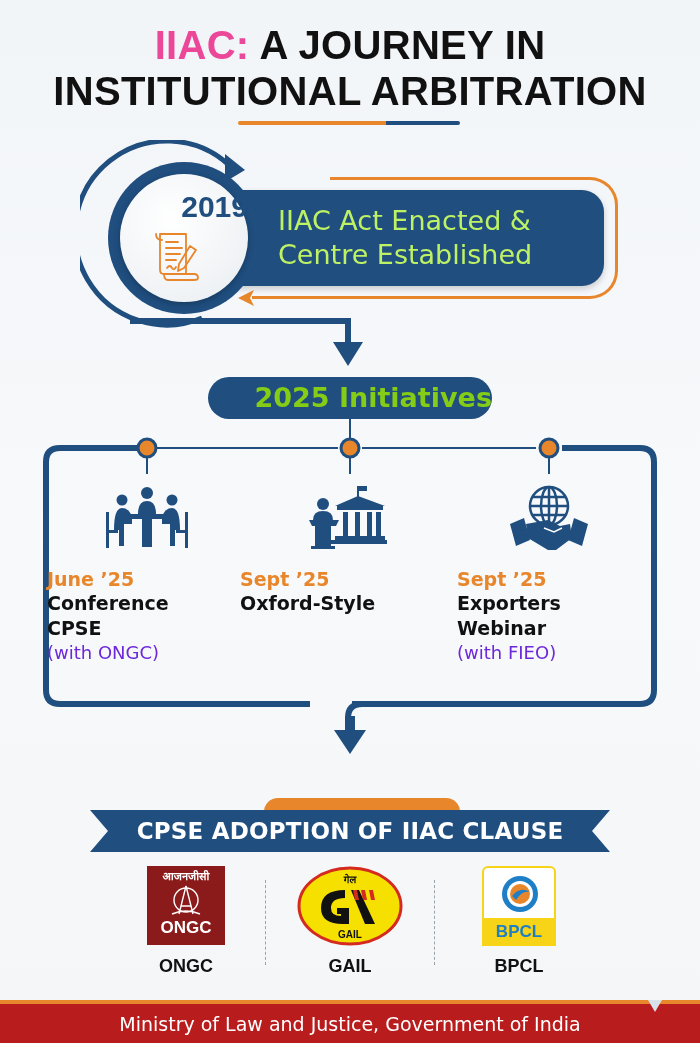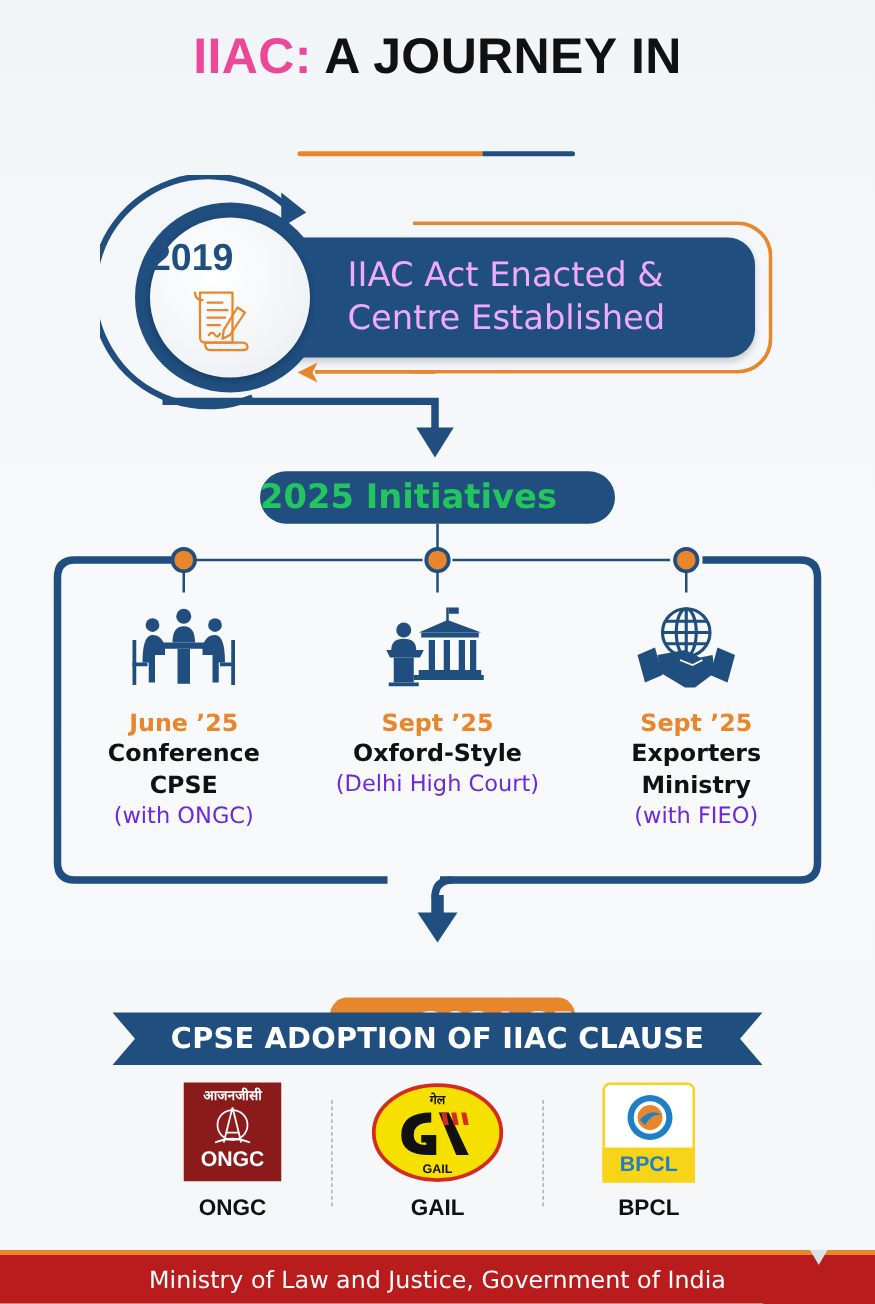--- a/index.html
+++ b/index.html
@@ -26,53 +26,53 @@
   .title-underline .b { position: absolute; left: 148px; top: 0; width: 74px; height: 4px; background: #1f4e7f; border-radius: 0 2px 2px 0; }
 
   
   .banner-2019 {
     position: absolute; left: 220px; top: 190px; width: 384px; height: 96px;
     background: #1f4e7f; border-radius: 0 22px 22px 0;
     box-shadow: 0 3px 6px rgba(0,0,0,0.18);
   }
   .banner-2019-text {
     position: absolute; left: 58px; top: 14px; width: 320px;
-    color: #f0abfc; font-size: 27px; line-height: 34px; font-weight: 500; text-align: left;
+    color: #bef264; font-size: 27px; line-height: 34px; font-weight: 500; text-align: left;
     font-family: "DejaVu Sans", sans-serif;
   }
   .orange-frame {
     position: absolute; left: 330px; top: 177px; width: 288px; height: 122px;
     border: 3px solid #e8862c; border-left: none; border-radius: 0 28px 28px 0;
   }
   .circle-outer {
     position: absolute; left: 108px; top: 162px; width: 152px; height: 152px;
     border-radius: 50%; background: #1f4e7f;
   }
   .circle-inner {
     position: absolute; left: 120px; top: 174px; width: 128px; height: 128px;
     border-radius: 50%; background: radial-gradient(circle at 40% 35%, #ffffff, #e9edf1);
     box-shadow: 0 2px 6px rgba(0,0,0,0.25);
   }
   .year-2019 {
-    position: absolute; left: 120px; top: 190px; width: 128px; text-align: left;
+    position: absolute; left: 120px; top: 190px; width: 128px; text-align: right;
     color: #1f4e7f; font-weight: 700; font-size: 30px; line-height: 34px;
     font-family: "Liberation Sans", sans-serif;
   }
   .doc-icon { position: absolute; left: 150px; top: 228px; width: 56px; height: 56px; }
 
   
   .pill-2025 {
     position: absolute; left: 208px; top: 377px; width: 284px; height: 42px;
-    background: #1f4e7f; border-radius: 21px; color: #22c55e;
-    text-align: left; font-weight: 700; font-size: 27px; line-height: 42px;
+    background: #1f4e7f; border-radius: 21px; color: #84cc16;
+    text-align: right; font-weight: 700; font-size: 27px; line-height: 42px;
     font-family: "DejaVu Sans", sans-serif;
   }
 
   
-  .init-item { position: absolute; width: 200px; text-align: center; }
+  .init-item { position: absolute; width: 200px; }
   .init-date { color: #e8862c; font-weight: 700; font-size: 19px; line-height: 24px; }
   .init-title { color: #111; font-weight: 700; font-size: 19px; line-height: 25px; }
   .init-sub { color: #6d28d9; font-weight: 400; font-size: 18px; line-height: 24px; }
   .init-icon { position: absolute; width: 90px; height: 70px; }
 
   
   .tab-2024 {
     position: absolute; left: 264px; top: 798px; width: 196px; height: 48px;
     background: #e8862c; border-radius: 14px 14px 0 0; color: #fff;
     text-align: right; font-weight: 700; font-size: 27px; line-height: 46px;
@@ -99,20 +99,21 @@
     font-size: 19px; line-height: 40px; font-family: "DejaVu Sans", sans-serif;
   }
   .footer-notch { position: absolute; left: 648px; top: 1000px; width: 0; height: 0;
     border-left: 7px solid transparent; border-right: 7px solid transparent; border-top: 12px solid #d9e1ea; }
 </style>
 </head>
 <body>
 
 <div class="title">
   <div><span class="accent">IIAC:</span><span> A JOURNEY IN</span></div>
+  <div>INSTITUTIONAL ARBITRATION</div>
 </div>
 <div class="title-underline">
     <div class="o"></div>
     <div class="b"></div>
   </div>
 
 <div>
 
   <svg class="abs" style="left:80px;top:140px;" width="200" height="190" viewBox="0 0 200 190">
     <path d="M150 26 A92 92 0 1 0 122 178" fill="none" stroke="#1f4e7f" stroke-width="5"></path>
@@ -228,26 +229,25 @@
 
 <div class="init-item" style="left:47px;top:567px;">
   <div class="init-date">June ’25</div>
   <div class="init-title">Conference</div>
   <div class="init-title">CPSE</div>
   <div class="init-sub">(with ONGC)</div>
 </div>
 <div class="init-item" style="left:240px;top:567px;width:220px;">
   <div class="init-date">Sept ’25</div>
   <div class="init-title">Oxford-Style</div>
-  <div class="init-sub">(Delhi High Court)</div>
 </div>
 <div class="init-item" style="left:457px;top:567px;">
   <div class="init-date">Sept ’25</div>
   <div class="init-title">Exporters</div>
-  <div class="init-title">Ministry</div>
+  <div class="init-title">Webinar</div>
   <div class="init-sub">(with FIEO)</div>
 </div>
 
 <svg class="abs" style="left:320px;top:716px;" width="60" height="44" viewBox="0 0 60 44">
   <polygon points="14,14 46,14 30,38" fill="#1f4e7f"></polygon>
   <rect x="25" y="0" width="10" height="16" fill="#1f4e7f"></rect>
 </svg>
 
 <div class="tab-2024">2024-25</div>
 <svg class="abs" style="left:90px;top:808px;" width="520" height="46" viewBox="0 0 520 46">

